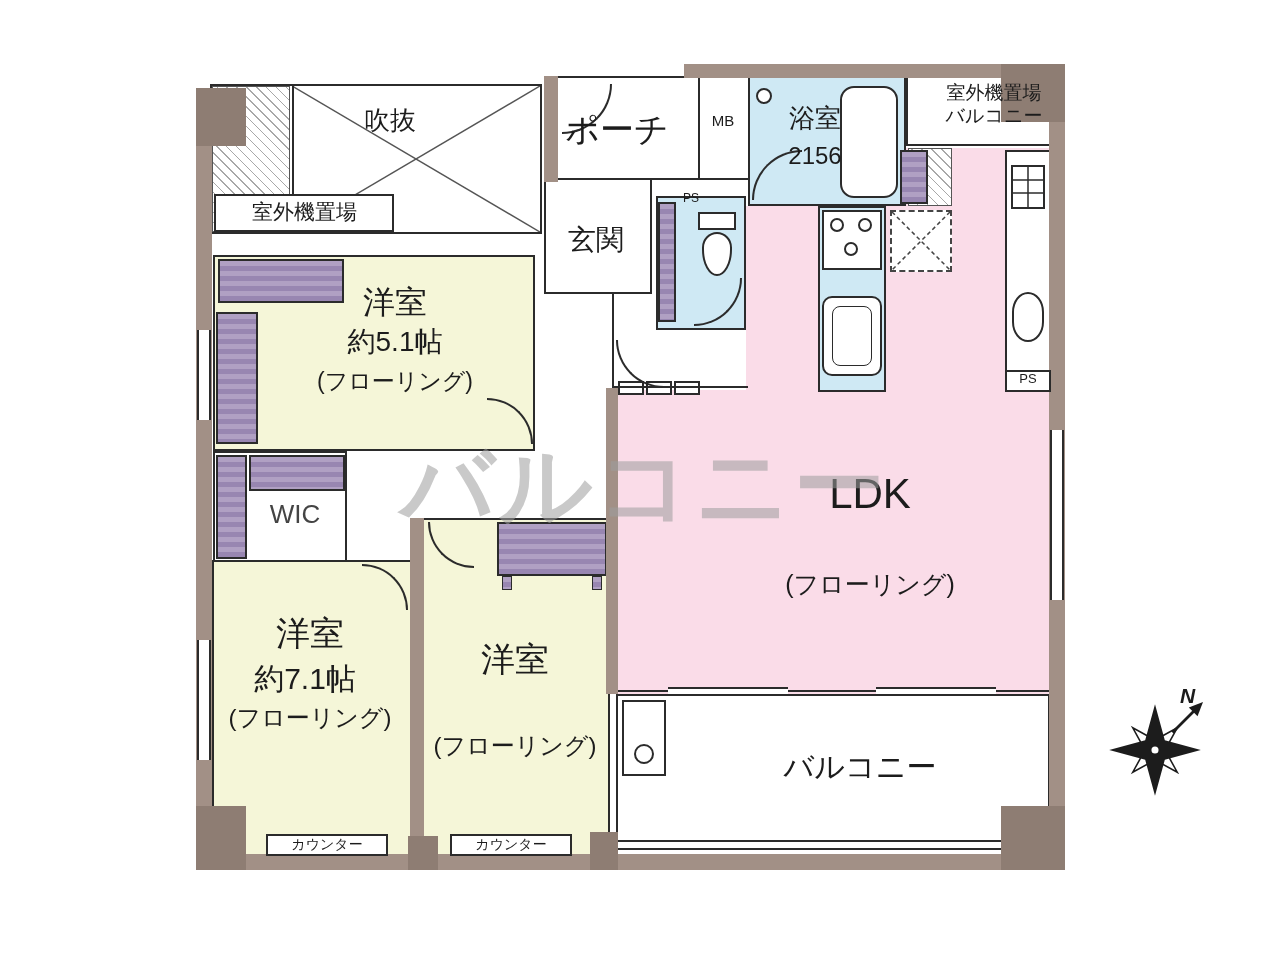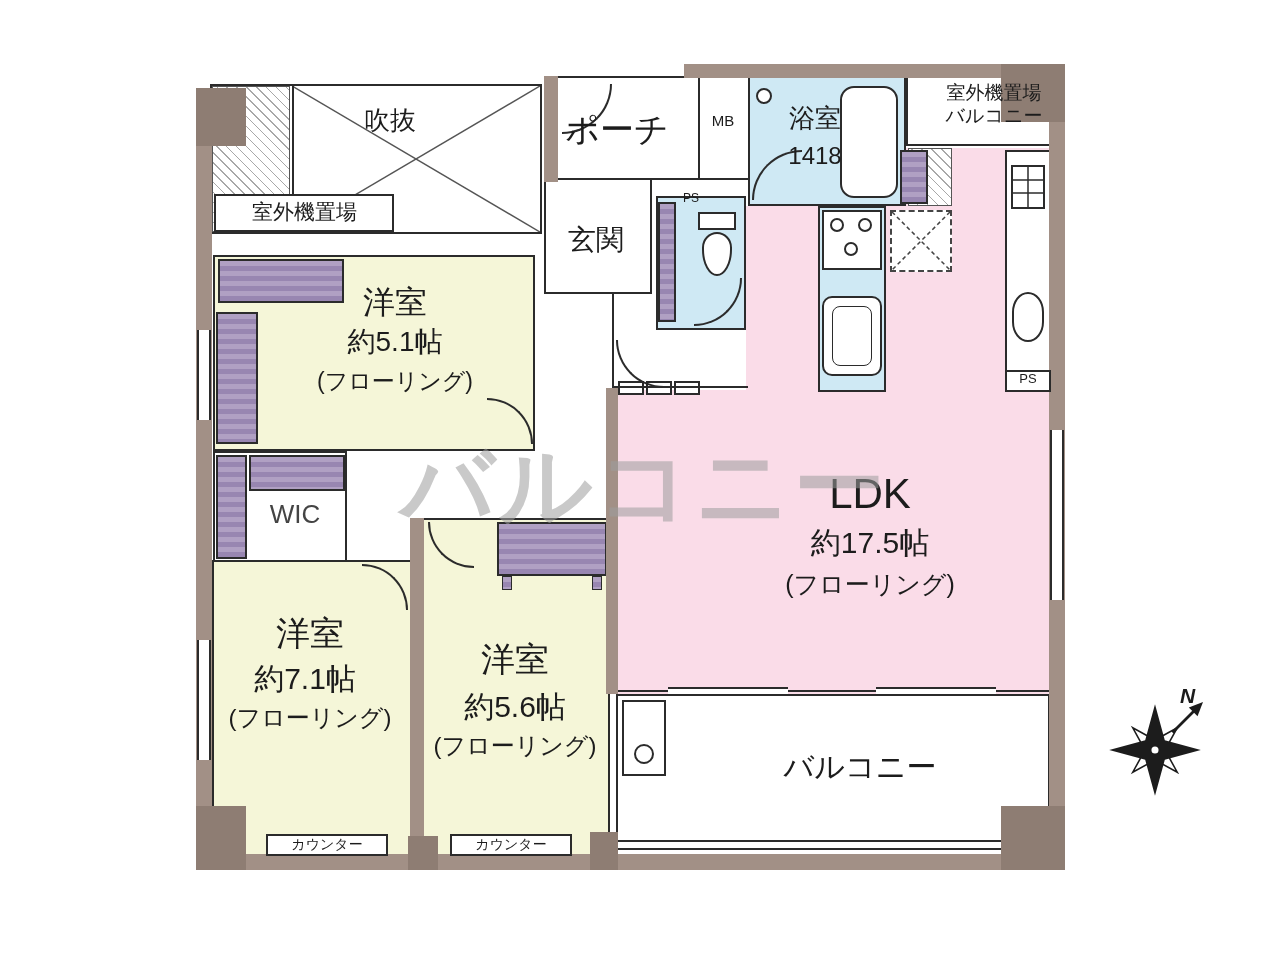--- a/index.html
+++ b/index.html
@@ -149,43 +149,41 @@
   <div class="arc" style="left:487px;top:398px;width:46px;height:46px;border-right-width:2px;border-top-width:2px;border-radius:0 100% 0 0"></div>
   <div class="arc" style="left:428px;top:522px;width:46px;height:46px;border-left-width:2px;border-bottom-width:2px;border-radius:0 0 0 100%"></div>
   <div class="arc" style="left:362px;top:564px;width:46px;height:46px;border-right-width:2px;border-top-width:2px;border-radius:0 100% 0 0"></div>
   <div class="arc" style="left:616px;top:340px;width:48px;height:48px;border-left-width:2px;border-bottom-width:2px;border-radius:0 0 0 100%"></div>
 
   <div class="lbl" style="left:330px;top:106px;width:120px;font-size:26px">吹抜</div>
   <div class="lbl" style="left:214px;top:200px;width:181px;font-size:21px;z-index:7">室外機置場</div>
   <div class="lbl" style="left:552px;top:110px;width:130px;font-size:34px">ポーチ</div>
   <div class="lbl" style="left:700px;top:112px;width:46px;font-size:15px">MB</div>
   <div class="lbl" style="left:765px;top:104px;width:100px;font-size:26px">浴室</div>
-  <div class="lbl" style="left:765px;top:142px;width:100px;font-size:24px">1418</div>
+  <div class="lbl" style="left:765px;top:142px;width:100px;font-size:24px">2156</div>
   <div class="lbl" style="left:935px;top:82px;width:118px;font-size:19px">室外機置場</div>
   <div class="lbl" style="left:935px;top:105px;width:118px;font-size:19px">バルコニー</div>
   <div class="lbl" style="left:548px;top:224px;width:96px;font-size:28px">玄関</div>
   <div class="lbl" style="left:674px;top:192px;width:34px;font-size:12px">PS</div>
   <div class="lbl" style="left:1005px;top:372px;width:46px;font-size:13px;z-index:7">PS</div>
 
   <div class="lbl" style="left:320px;top:284px;width:150px;font-size:32px">洋室</div>
   <div class="lbl" style="left:320px;top:326px;width:150px;font-size:28px">約5.1帖</div>
   <div class="lbl" style="left:305px;top:368px;width:180px;font-size:23px">(フローリング)</div>
 
   <div class="lbl" style="left:250px;top:500px;width:90px;font-size:26px;color:#444">WIC</div>
 
   <div class="lbl" style="left:235px;top:614px;width:150px;font-size:34px">洋室</div>
   <div class="lbl" style="left:225px;top:662px;width:160px;font-size:30px">約7.1帖</div>
   <div class="lbl" style="left:222px;top:704px;width:176px;font-size:24px">(フローリング)</div>
 
   <div class="lbl" style="left:440px;top:640px;width:150px;font-size:34px">洋室</div>
-  <div class="lbl" style="left:435px;top:690px;width:160px;font-size:30px">約5.6帖</div>
   <div class="lbl" style="left:425px;top:732px;width:180px;font-size:24px">(フローリング)</div>
 
   <div class="lbl" style="left:790px;top:470px;width:160px;font-size:42px">LDK</div>
-  <div class="lbl" style="left:775px;top:526px;width:190px;font-size:30px">約17.5帖</div>
   <div class="lbl" style="left:768px;top:570px;width:204px;font-size:25px">(フローリング)</div>
 
   <div class="lbl" style="left:760px;top:750px;width:200px;font-size:30px">バルコニー</div>
   <div class="lbl" style="left:266px;top:836px;width:122px;font-size:14px;z-index:7">カウンター</div>
   <div class="lbl" style="left:450px;top:836px;width:122px;font-size:14px;z-index:7">カウンター</div>
 
   <div id="watermark">バルコニー</div>
 
   <svg id="compass" viewBox="-55 -55 110 110">
     <polygon points="0,-40 9,-9 40,0 9,9 0,40 -9,9 -40,0 -9,-9" fill="#fff" stroke="#1c1c1c" stroke-width="2" transform="rotate(45) scale(0.72)"></polygon>

